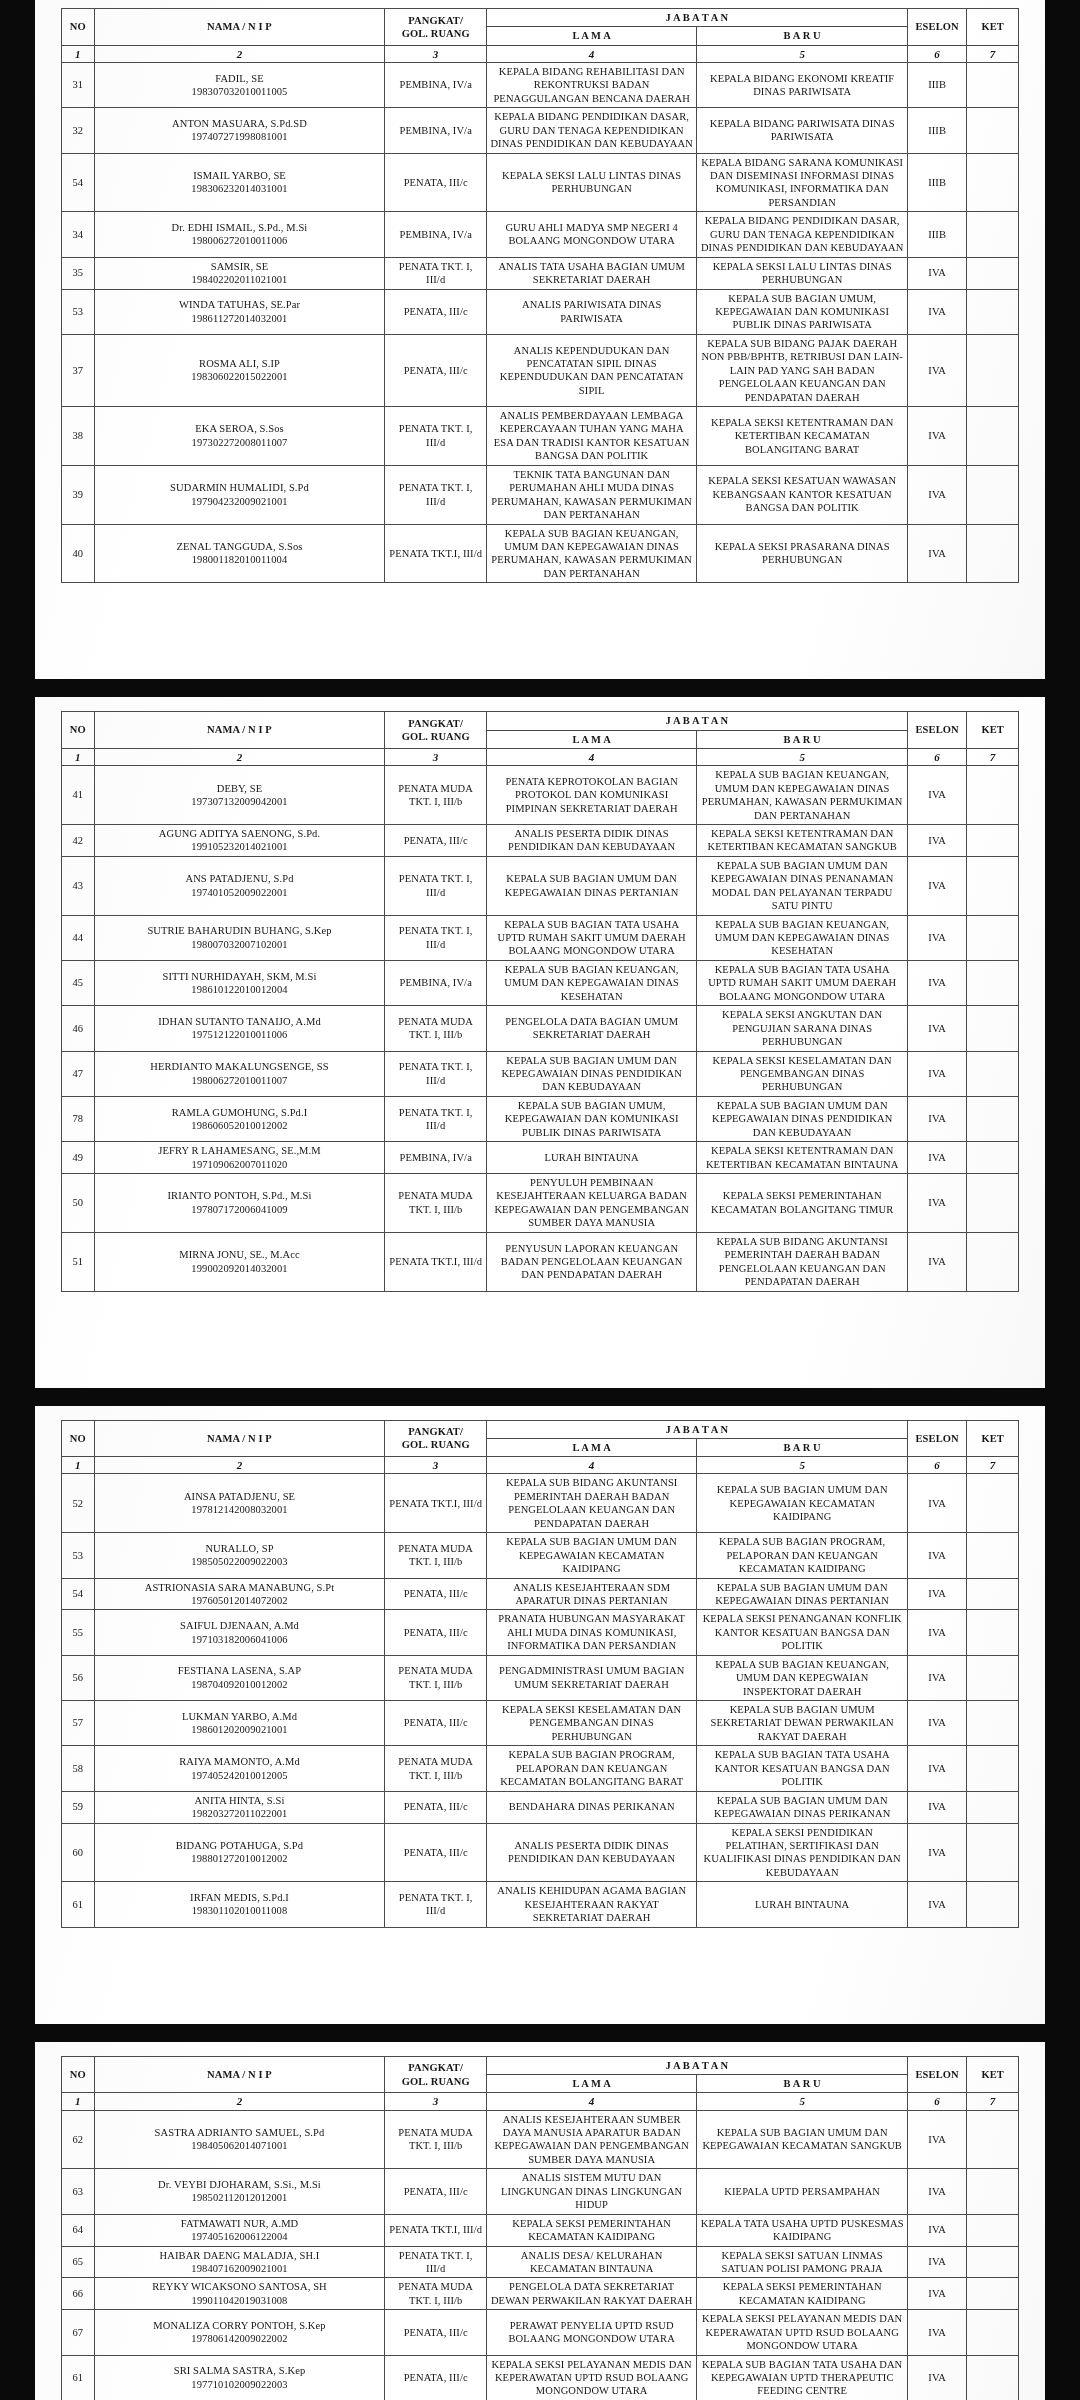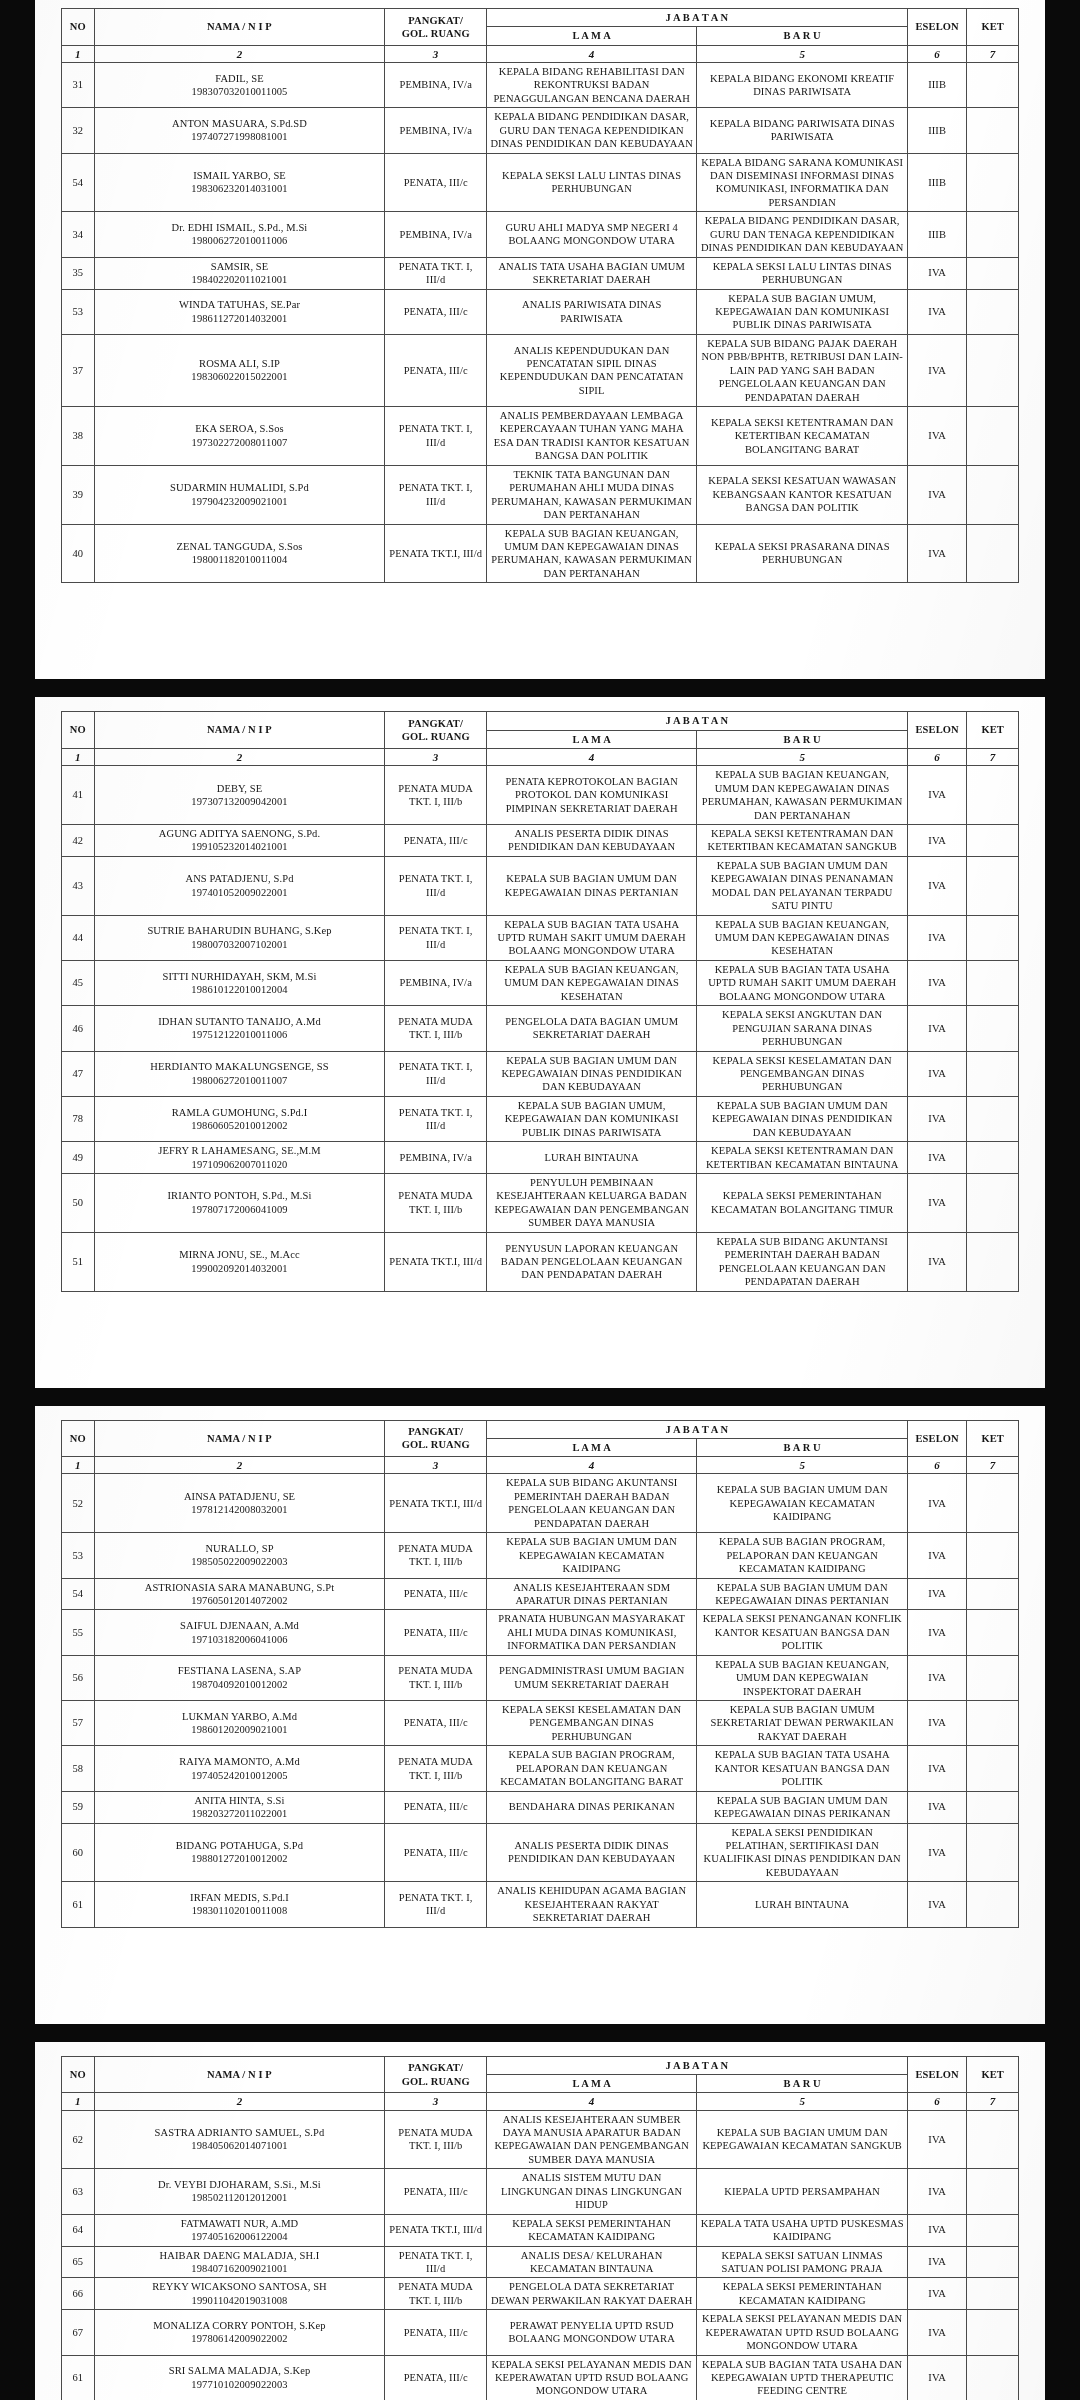--- a/index.html
+++ b/index.html
@@ -590,21 +590,21 @@
               <td class="no">67</td>
               <td class="nama"><span>MONALIZA CORRY PONTOH, S.Kep</span><span class="nip">197806142009022002</span></td>
               <td class="pangkat">PENATA, III/c</td>
               <td class="jab">PERAWAT PENYELIA UPTD RSUD BOLAANG MONGONDOW UTARA</td>
               <td class="jab">KEPALA SEKSI PELAYANAN MEDIS DAN KEPERAWATAN UPTD RSUD BOLAANG MONGONDOW UTARA</td>
               <td class="esel">IVA</td>
               <td class="ket"></td>
             </tr>
             <tr>
               <td class="no">61</td>
-              <td class="nama"><span>SRI SALMA MALADJA, S.Kep</span><span class="nip">197710102009022003</span></td>
+              <td class="nama"><span>SRI SALMA SASTRA, S.Kep</span><span class="nip">197710102009022003</span></td>
               <td class="pangkat">PENATA, III/c</td>
               <td class="jab">KEPALA SEKSI PELAYANAN MEDIS DAN KEPERAWATAN UPTD RSUD BOLAANG MONGONDOW UTARA</td>
               <td class="jab">KEPALA SUB BAGIAN TATA USAHA DAN KEPEGAWAIAN UPTD THERAPEUTIC FEEDING CENTRE</td>
               <td class="esel">IVA</td>
               <td class="ket"></td>
             </tr>
           </tbody>
         </table>
       </div>
     </div>

